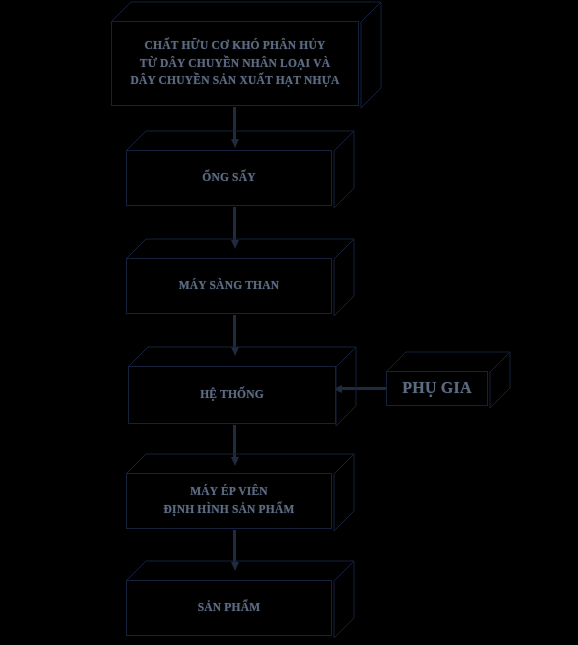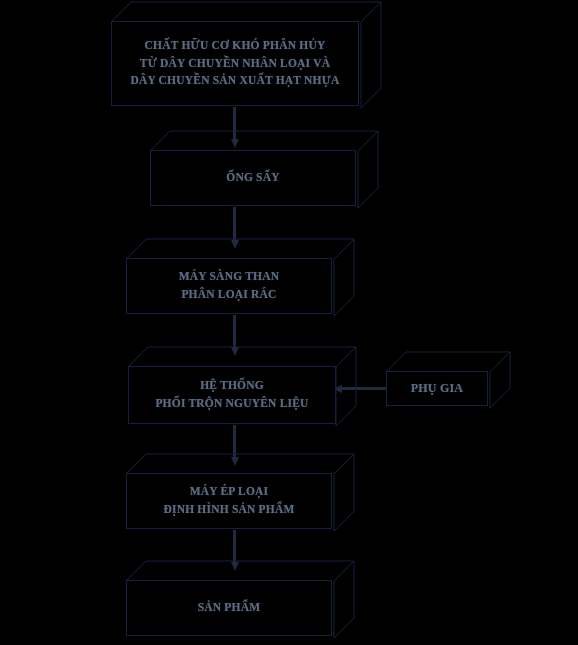--- a/index.html
+++ b/index.html
@@ -63,21 +63,21 @@
     color: #5d6b80;
     font-size: 11.5px;
     letter-spacing: .2px;
     line-height: 1.55;
     text-align: center;
     white-space: nowrap;
     font-weight: 700;
     text-shadow: 0 0 1px #3a465c;
   }
   .node.small .line {
-    font-size: 12px;
+    font-size: 16px;
   }
 
   
   .arrow-v {
     position: absolute;
     width: 3px;
     background: #212b3e;
     z-index: 0;
   }
   .arrow-v::after {
@@ -126,21 +126,21 @@
     </div>
     <div class="face">
       <div class="line">CHẤT HỮU CƠ KHÓ PHÂN HỦY</div>
       <div class="line">TỪ DÂY CHUYỀN NHÂN LOẠI VÀ</div>
       <div class="line">DÂY CHUYỀN SẢN XUẤT HẠT NHỰA</div>
     </div>
   </div>
 
   <div class="arrow-v" style="left:233px; top:107px; height:33px;"></div>
 
-  <div class="node" style="left:126px; top:150px; width:206px; height:56px;margin-left:24px;">
+  <div class="node" style="left:126px; top:150px; width:206px; height:56px;">
     <div class="bevel">
       <svg width="240" height="90" viewBox="0 0 240 90">
         <path d="M 2 21 L 22 1 L 230 1 L 230 58 L 210 78" fill="none" stroke="#16213c" stroke-width="1"></path>
         <path d="M 210 21 L 230 1" fill="none" stroke="#16213c" stroke-width="1"></path>
         <path d="M 210 21 L 210 78" fill="none" stroke="#16213c" stroke-width="1"></path>
       </svg>
     </div>
     <div class="face">
       <div class="line">ỐNG SẤY</div>
     </div>
@@ -151,37 +151,35 @@
   <div class="node" style="left:126px; top:258px; width:206px; height:56px;">
     <div class="bevel">
       <svg width="240" height="90" viewBox="0 0 240 90">
         <path d="M 2 21 L 22 1 L 230 1 L 230 58 L 210 78" fill="none" stroke="#16213c" stroke-width="1"></path>
         <path d="M 210 21 L 230 1" fill="none" stroke="#16213c" stroke-width="1"></path>
         <path d="M 210 21 L 210 78" fill="none" stroke="#16213c" stroke-width="1"></path>
       </svg>
     </div>
     <div class="face">
       <div class="line">MÁY SÀNG THAN</div>
-      <div class="line">PHÂN LOẠI RÁC</div>
     </div>
   </div>
 
   <div class="arrow-v" style="left:233px; top:315px; height:33px;"></div>
 
   <div class="node" style="left:128px; top:366px; width:208px; height:58px;padding-left:21px;">
     <div class="bevel">
       <svg width="240" height="95" viewBox="0 0 240 95">
         <path d="M 2 21 L 22 1 L 230 1 L 230 60 L 210 80" fill="none" stroke="#16213c" stroke-width="1"></path>
         <path d="M 210 21 L 230 1" fill="none" stroke="#16213c" stroke-width="1"></path>
         <path d="M 210 21 L 210 80" fill="none" stroke="#16213c" stroke-width="1"></path>
       </svg>
     </div>
     <div class="face">
       <div class="line">HỆ THỐNG</div>
-      <div class="line">PHỐI TRỘN NGUYÊN LIỆU</div>
     </div>
   </div>
 
   <div class="node small" style="left:386px; top:371px; width:102px; height:35px;">
     <div class="bevel">
       <svg width="135" height="70" viewBox="0 0 135 70">
         <path d="M 2 21 L 22 1 L 126 1 L 126 37 L 106 57" fill="none" stroke="#16213c" stroke-width="1"></path>
         <path d="M 106 21 L 126 1" fill="none" stroke="#16213c" stroke-width="1"></path>
         <path d="M 106 21 L 106 57" fill="none" stroke="#16213c" stroke-width="1"></path>
       </svg>
@@ -197,21 +195,21 @@
 
   <div class="node" style="left:126px; top:473px; width:206px; height:56px;">
     <div class="bevel">
       <svg width="240" height="90" viewBox="0 0 240 90">
         <path d="M 2 21 L 22 1 L 230 1 L 230 58 L 210 78" fill="none" stroke="#16213c" stroke-width="1"></path>
         <path d="M 210 21 L 230 1" fill="none" stroke="#16213c" stroke-width="1"></path>
         <path d="M 210 21 L 210 78" fill="none" stroke="#16213c" stroke-width="1"></path>
       </svg>
     </div>
     <div class="face">
-      <div class="line">MÁY ÉP LOẠI</div>
+      <div class="line">MÁY ÉP VIÊN</div>
       <div class="line">ĐỊNH HÌNH SẢN PHẨM</div>
     </div>
   </div>
 
   <div class="arrow-v" style="left:233px; top:530px; height:33px;"></div>
 
   <div class="node" style="left:126px; top:580px; width:206px; height:56px;padding-left:36px;">
     <div class="bevel">
       <svg width="240" height="90" viewBox="0 0 240 90">
         <path d="M 2 21 L 22 1 L 230 1 L 230 58 L 210 78" fill="none" stroke="#16213c" stroke-width="1"></path>

